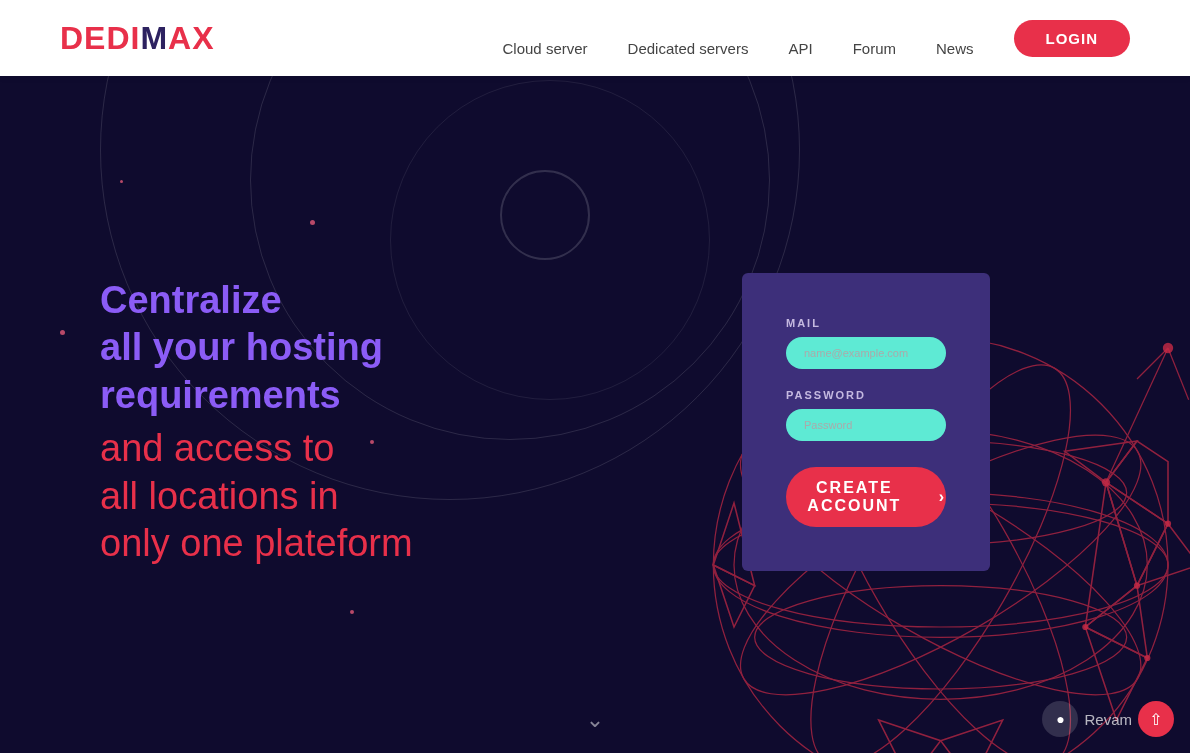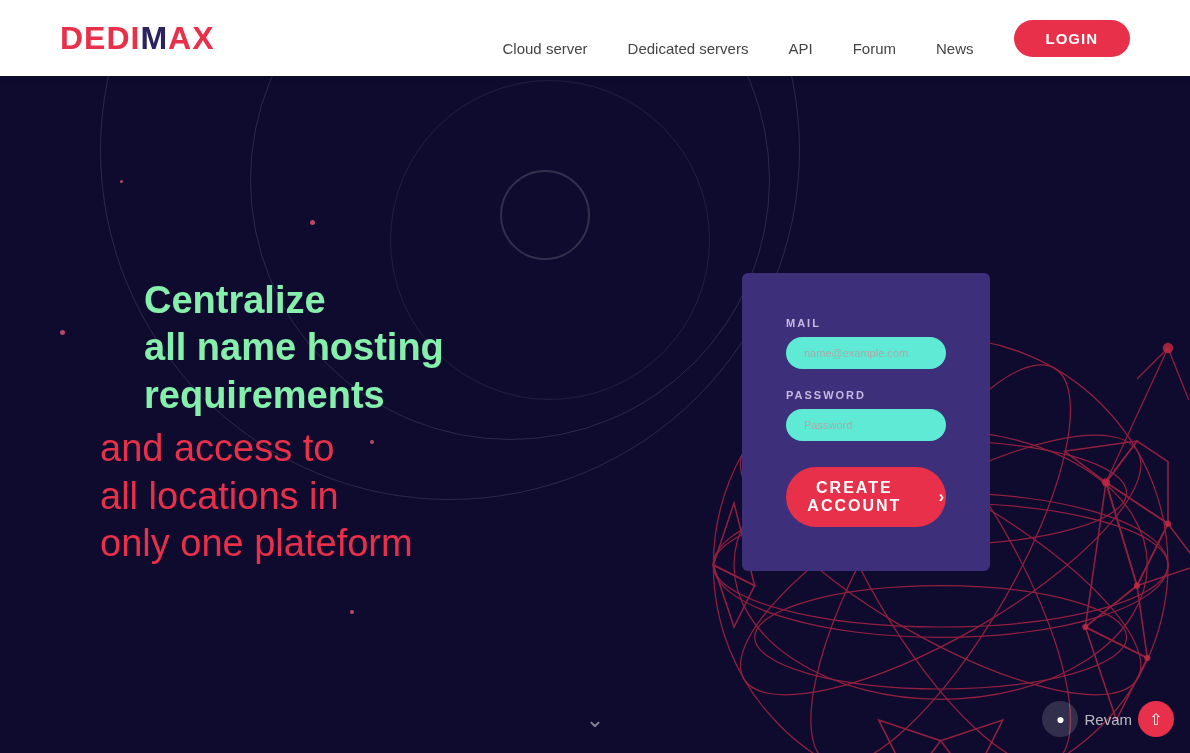--- a/index.html
+++ b/index.html
@@ -105,25 +105,24 @@
     
     .hero-text {
       position: absolute;
       left: 100px;
       top: 50%;
       transform: translateY(-50%);
       margin-top: 45px;
     }
 
     .hero-title-white {
-      color: #86efac;
+      color: #8b5cf6;
       font-size: 38px;
       font-weight: 700;
       line-height: 1.25;
-      margin-left: 44px;
     }
 
     .hero-title-pink {
       color: #e8304a;
       font-size: 38px;
       font-weight: 400;
       line-height: 1.25;
       margin-top: 6px;
     }
 
@@ -306,21 +305,21 @@
       <circle cx="510" cy="380" r="3"></circle>
       <circle cx="520" cy="450" r="3"></circle>
       <circle cx="460" cy="420" r="3"></circle>
       <circle cx="540" cy="150" r="5"></circle>
     </g>
   </svg>
 
   <div class="hero-text">
     <div class="hero-title-white">
       <span>Centralize</span><br>
-      <span>all name hosting</span><br>
+      <span>all your hosting</span><br>
       <span>requirements</span>
     </div>
     <div class="hero-title-pink">
       <span>and access to</span><br>
       <span>all locations in</span><br>
       <span>only one plateform</span>
     </div>
   </div>
 
   <div class="form-card">

